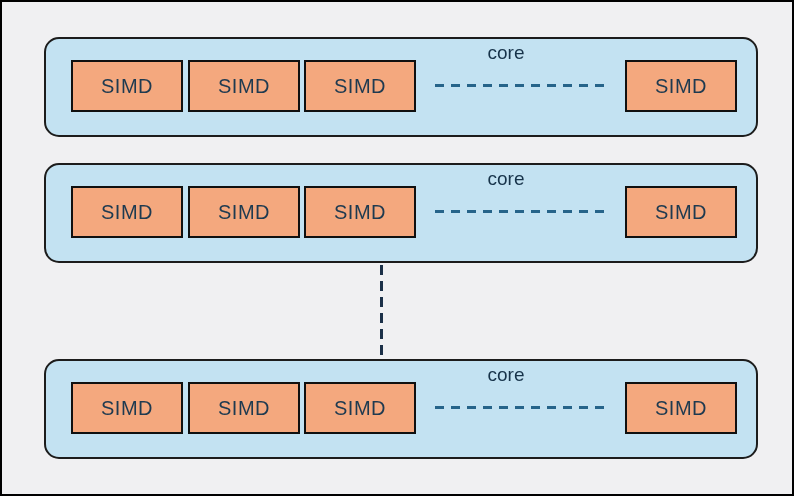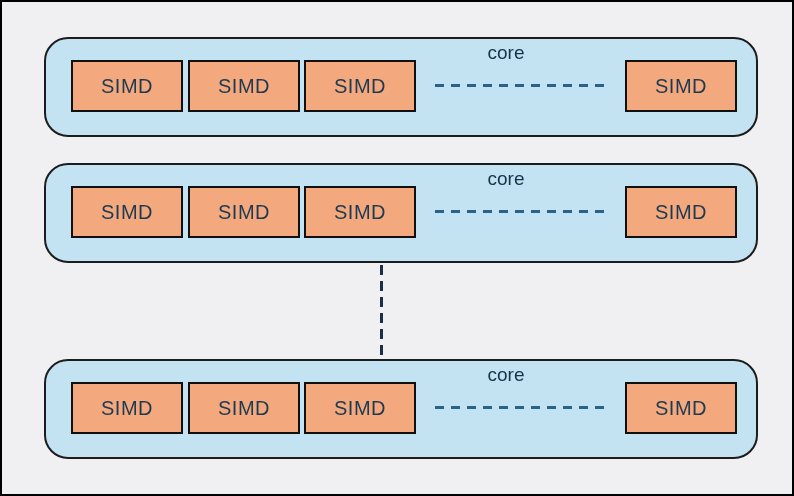--- a/index.html
+++ b/index.html
@@ -18,21 +18,21 @@
     overflow: hidden;
   }
   .core {
     position: absolute;
     left: 42px;
     width: 714px;
     height: 100px;
     box-sizing: border-box;
     background: #c3e2f2;
     border: 2px solid #1c1c1c;
-    border-radius: 24px;
+    border-radius: 15px;
   }
   .core-1 { top: 35px; }
   .core-2 { top: 161px; }
   .core-3 { top: 357px; }
   .core-label {
     position: absolute;
     left: 425px;
     top: 3px;
     width: 70px;
     text-align: center;

